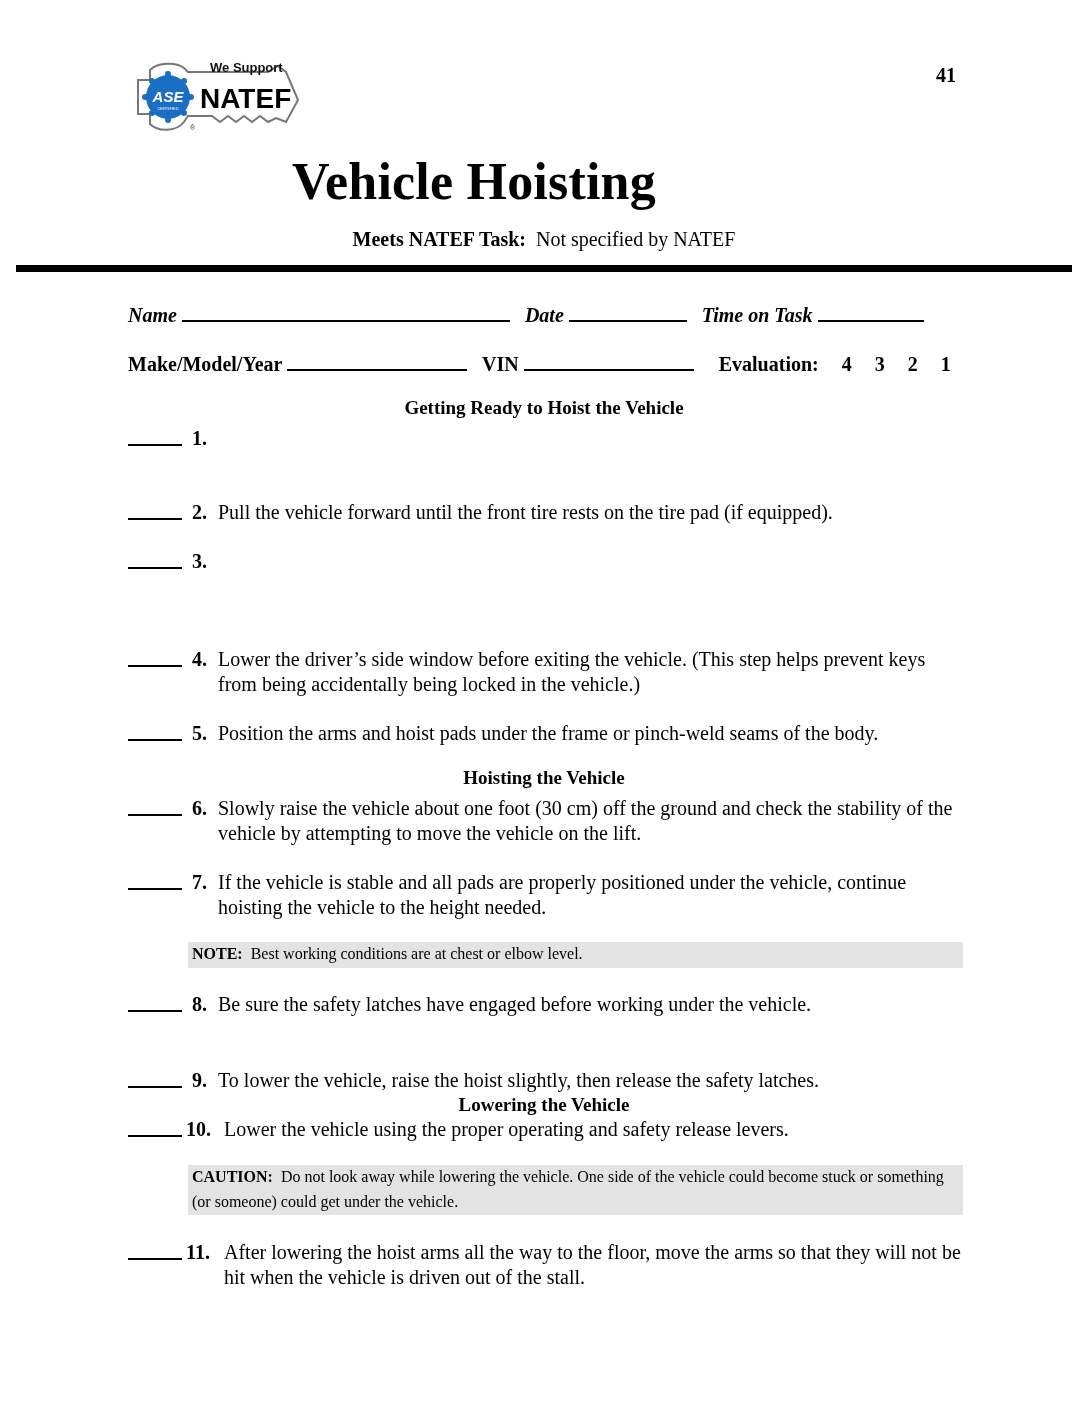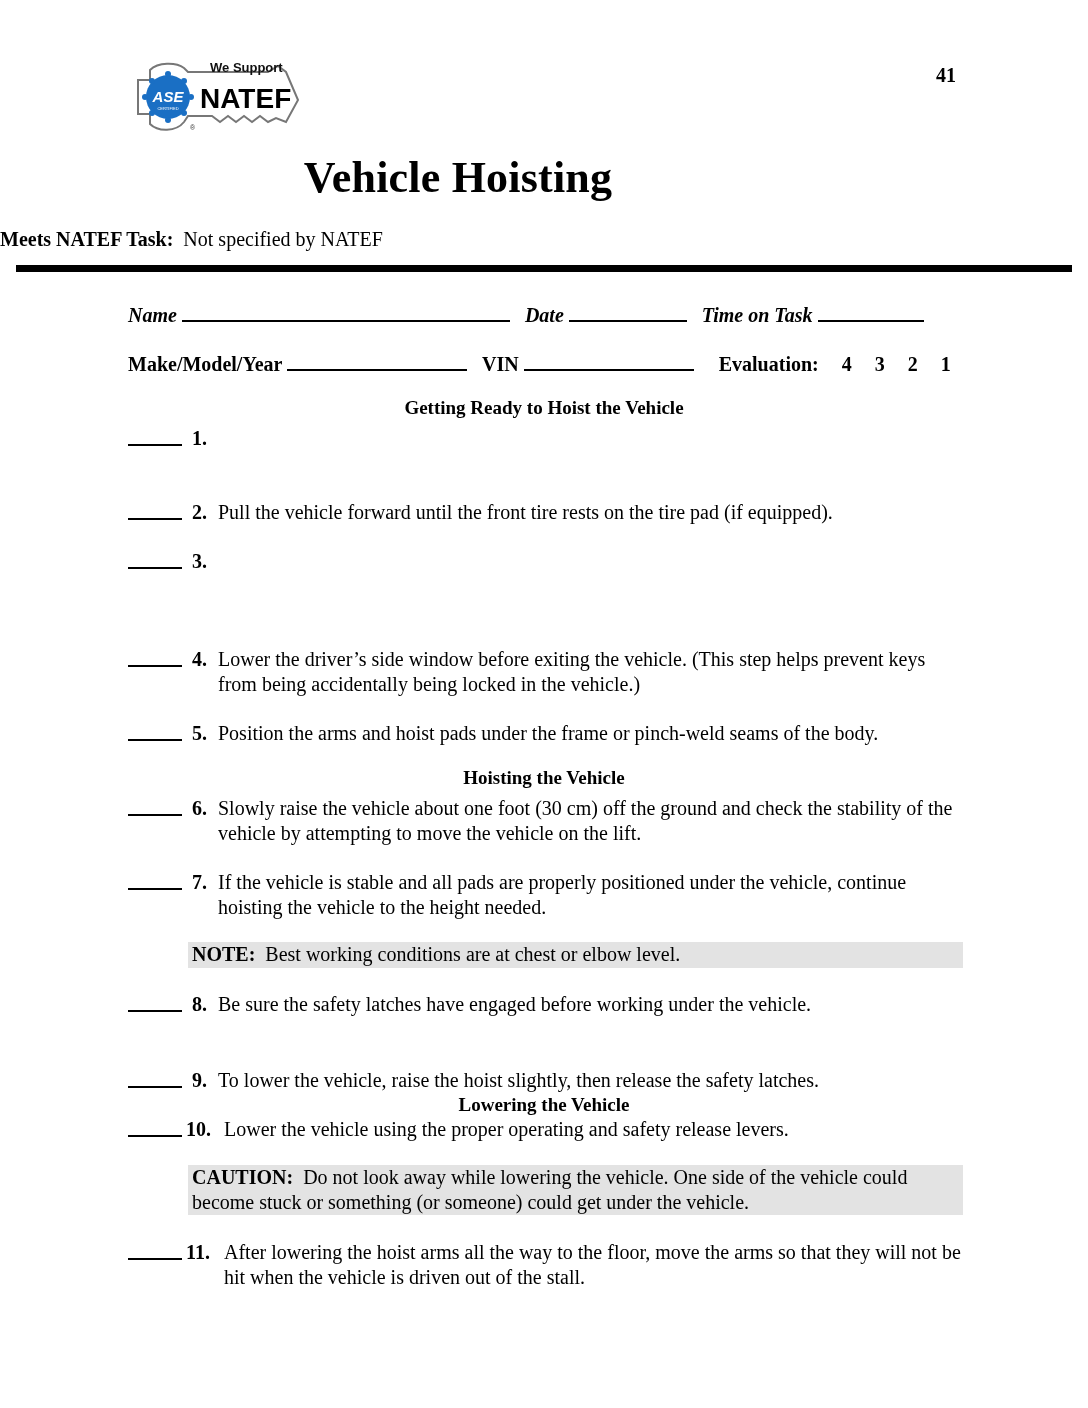--- a/index.html
+++ b/index.html
@@ -1,32 +1,32 @@
 <!DOCTYPE html>
 <html><head>
 <meta charset="utf-8">
 <style>
   html, body { margin: 0; padding: 0; background: #ffffff; }
   body { width: 1088px; height: 1408px; position: relative; overflow: hidden;
          font-family: "Liberation Serif", "DejaVu Serif", serif; color: #000; }
   .abs { position: absolute; }
   .logo { left: 128px; top: 58px; width: 178px; height: 92px; }
   .page-number { left: 936px; top: 64px; font-size: 20px; font-weight: bold; }
-  .title { left: 0; width: 916px; top: 152px; text-align: center; font-size: 44px; font-weight: bold; letter-spacing: 0.2px; }
-  .task { left: 0; width: 1088px; top: 228px; text-align: left; font-size: 20px; }
+  .title { left: 16px; width: 916px; top: 152px; text-align: center; font-size: 52px; font-weight: bold; letter-spacing: 0.2px; }
+  .task { left: 0; width: 1088px; top: 228px; text-align: center; font-size: 20px; }
   .task b { font-weight: bold; }
   .rule { left: 16px; top: 265px; width: 1056px; height: 7px; background: #000; }
   .field-row { font-size: 20px; font-weight: bold; white-space: nowrap; }
   .blank { display: inline-block; border-bottom: 2px solid #000; height: 18px; vertical-align: baseline; }
   .section-heading { left: 0; width: 1088px; text-align: center; font-size: 19px; font-weight: bold; }
   .step { left: 128px; width: 840px; font-size: 20px; line-height: 24.5px; }
   .step .line { position: absolute; left: 0; width: 54px; top: 18px; border-bottom: 2px solid #000; }
   .step .num { position: absolute; font-weight: bold; }
   .step .text { position: absolute; left: 90px; right: 0; }
-  .callout { left: 188px; width: 775px; background: #e3e3e3; font-size: 20px; line-height: 24.5px; padding-left: 4px; box-sizing: border-box; }
+  .callout { left: 188px; width: 775px; background: #e3e3e3; font-size: 16px; line-height: 24.5px; padding-left: 4px; box-sizing: border-box; }
   .callout b { font-weight: bold; }
   .eval { word-spacing: 0; margin-top: 45px; }
   .eval span { display: inline-block; margin-left: 18px; }
 </style>
 </head>
 <body>
 
 <div class="abs logo">
   <svg width="178" height="92" viewBox="0 0 178 92">
     <path d="M22 12 C30 4 48 4 56 10 L60 14 L140 14 L150 8 L158 14 L170 42 L158 64 L148 60 L140 64 L132 58 L124 64 L116 58 L108 64 L100 58 L92 64 L84 58 L60 58 L56 64 C48 74 30 74 22 66 L22 56 L10 56 L10 22 L22 22 Z" fill="#fff" stroke="#777" stroke-width="2"></path>

